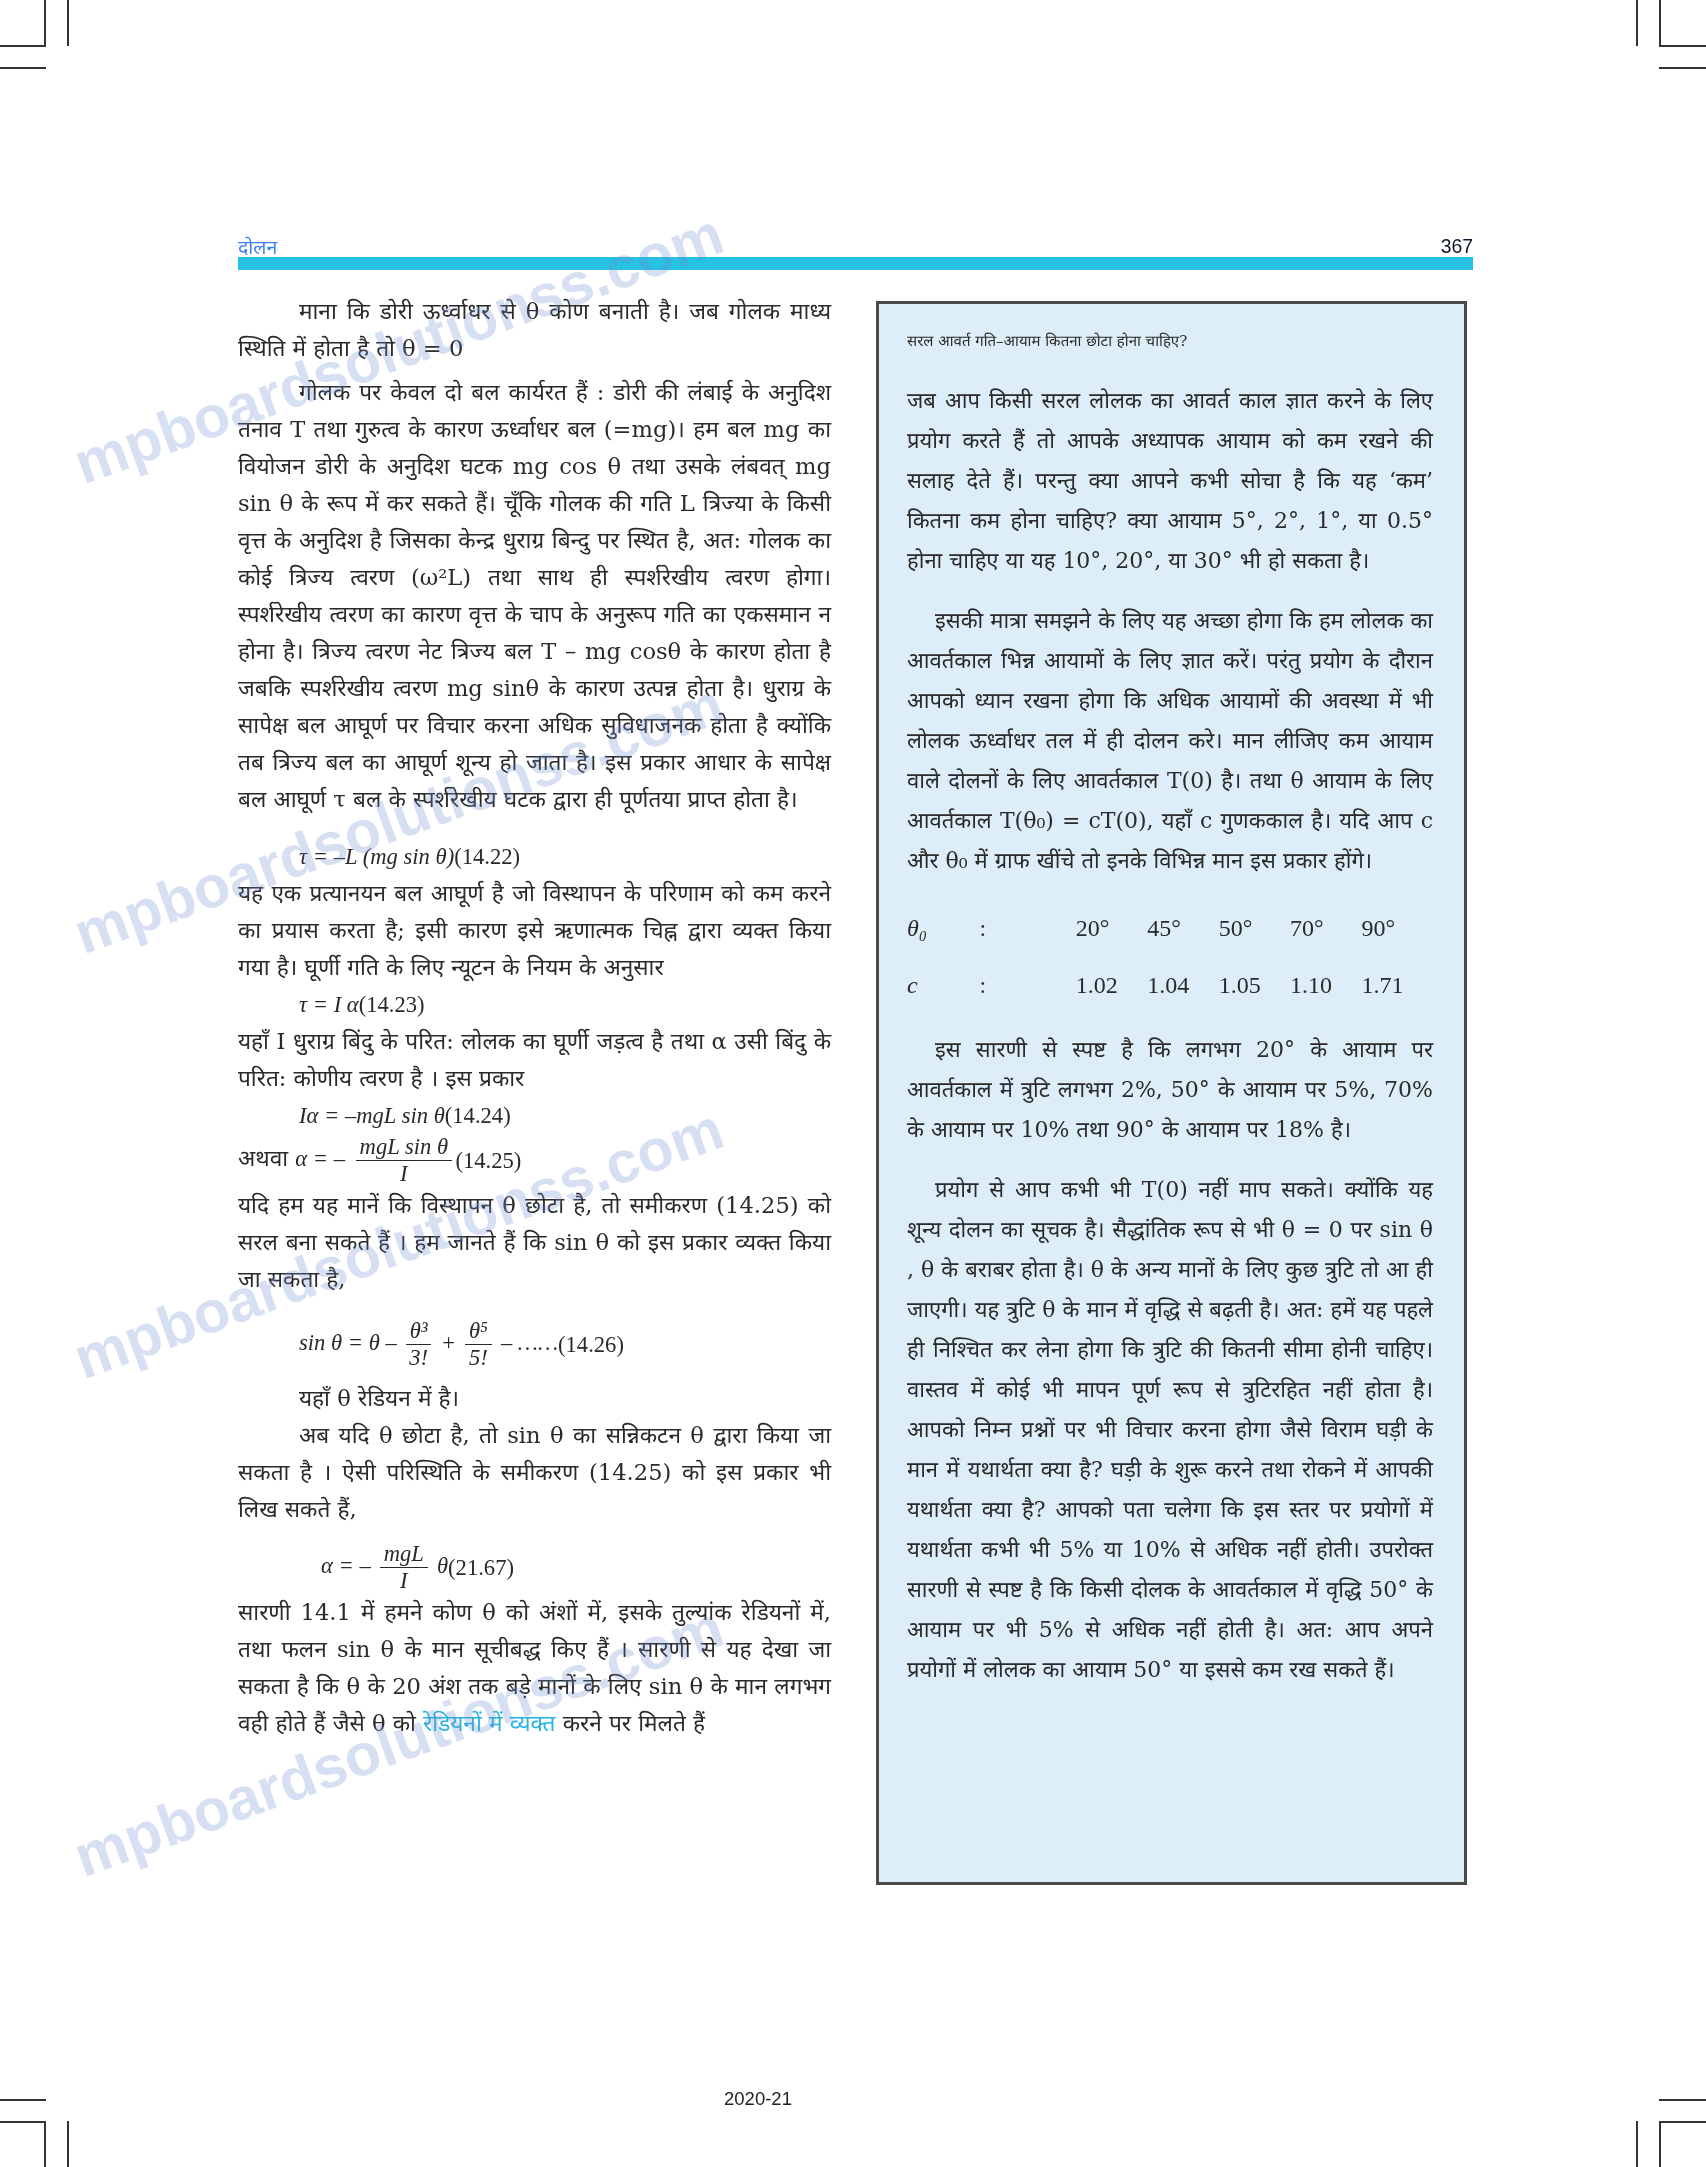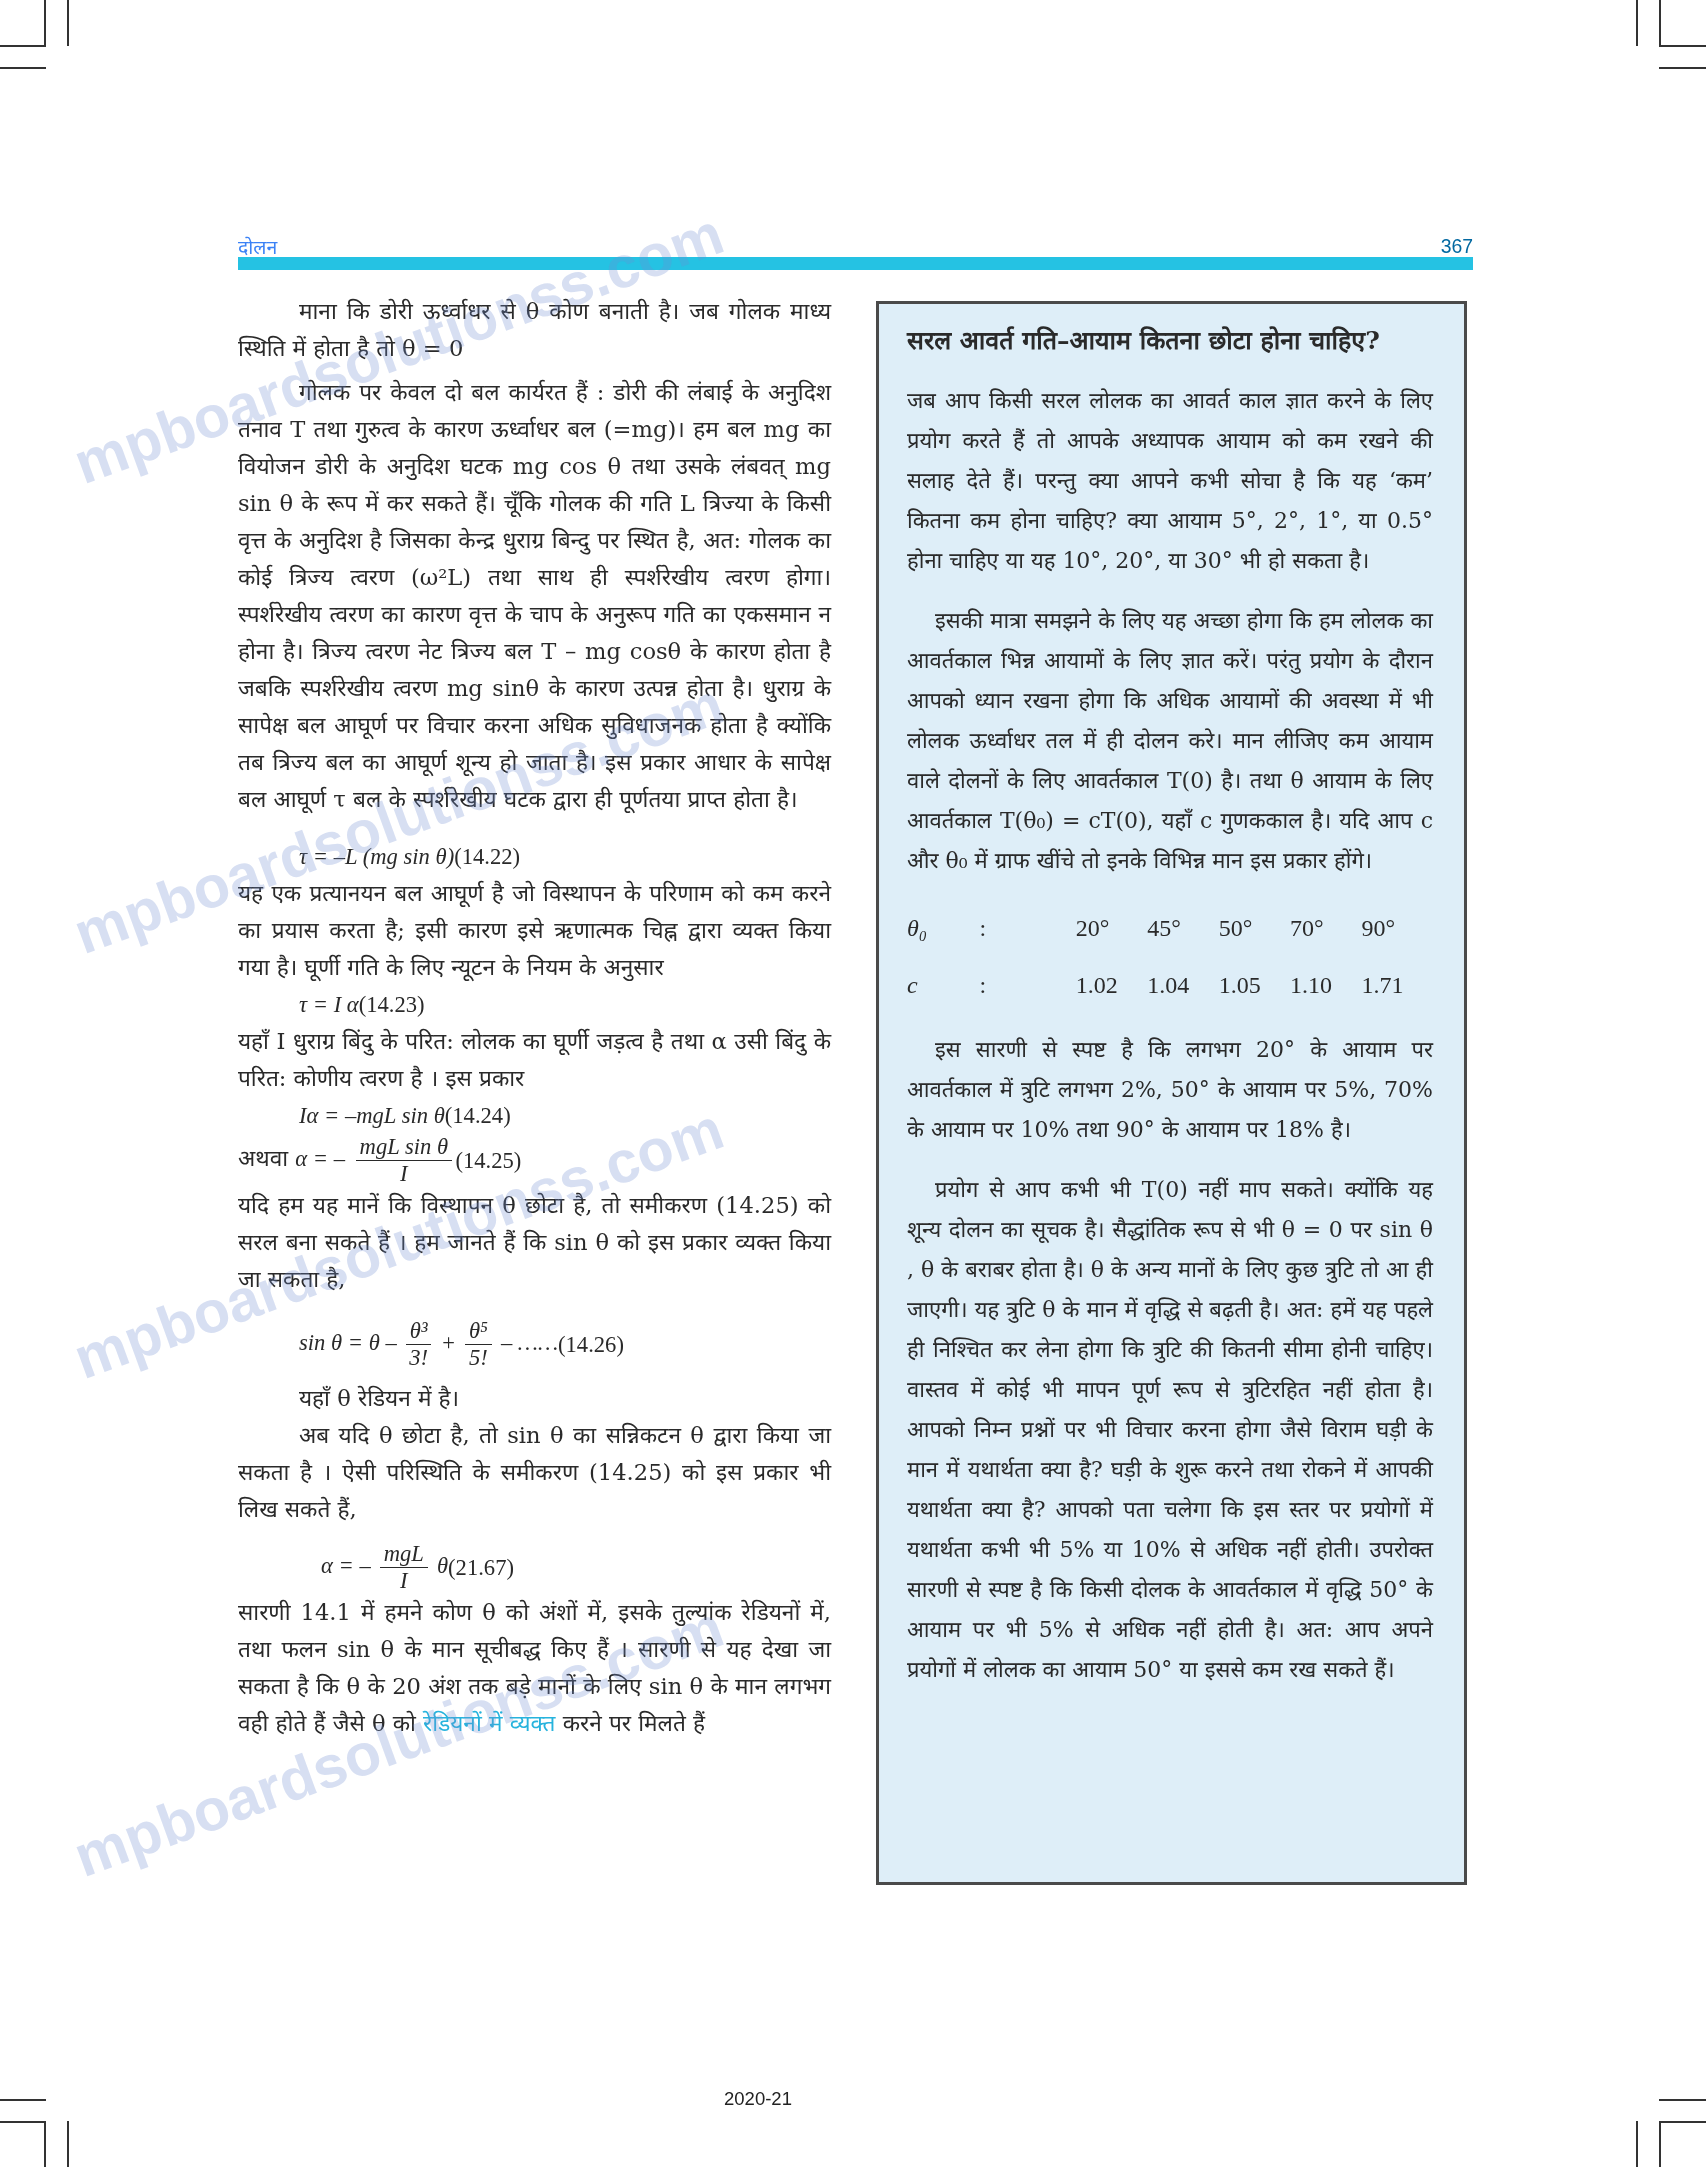--- a/index.html
+++ b/index.html
@@ -4,38 +4,38 @@
 <style>
   html, body { margin: 0; padding: 0; }
   body {
     width: 1706px; height: 2168px; position: relative; overflow: hidden;
     background: #ffffff; color: #2a2a2a;
     font-family: "DejaVu Serif", "Liberation Serif", serif;
   }
   .crop { position: absolute; background: #333; }
   .header { position: absolute; left: 238px; top: 233px; width: 1235px; height: 42px; }
   .header .chapter { position: absolute; left: 0; top: 0; font-size: 19.4px; color: #3b82f6; font-family: "DejaVu Sans", sans-serif; }
-  .header .pageno { position: absolute; right: 0; top: 1.8px; font-size: 19.4px; color: #0369a1; font-family: "Liberation Sans", sans-serif; }
+  .header .pageno { position: absolute; right: 0; top: 1.8px; font-size: 19.4px; color: #0f172a; font-family: "Liberation Sans", sans-serif; }
   .header .bar { position: absolute; left: 0; top: 24px; width: 1235px; height: 13px; background: #25c2e3; }
 
   .left-col { position: absolute; left: 238px; top: 293px; width: 593px; font-size: 22.6px; line-height: 37px; text-align: justify; }
   .left-col p { margin: 0; }
   .indent { text-indent: 61px; }
   .eq { display: flex; justify-content: flex-start; align-items: center; padding-left: 61px; margin: 0; }
   .eq .num { font-family: "Liberation Serif", serif; }
   .m { font-style: italic; font-family: "Liberation Serif", serif; }
   .frac { display: inline-flex; flex-direction: column; align-items: center; vertical-align: middle; line-height: 1.15; margin: 0 3.7px; }
   .frac .n { border-bottom: 1.8px solid #2a2a2a; padding: 0 3.7px; }
   .link { color: #27b3dd; }
   .gap { height: 20px; }
 
   .box { position: absolute; left: 876px; top: 301px; width: 591px; height: 1584px;
          background: #deeef8; border: 3.7px solid #4a4a4a; box-sizing: border-box; }
   .box-inner { position: absolute; left: 28px; top: 16.6px; width: 526px; font-size: 22px; line-height: 40px; text-align: justify; }
-  .box-title { font-weight: bold; font-size: 25px; margin: 0 0 20px 0; text-align: left; }
+  .box-title { font-weight: normal; font-size: 15px; margin: 0 0 20px 0; text-align: left; }
   .box p { margin: 0 0 20px 0; }
   .box .ind { text-indent: 28px; }
   table.ctab { border-collapse: collapse; margin: 0 0 16.6px 0; font-family: "Liberation Serif", serif; font-size: 24px; }
   table.ctab td { padding: 7.4px 11px 9.2px 0; }
   table.ctab td.lbl { width: 74px; font-style: italic; }
   table.ctab td.col { width: 109px; }
   table.ctab td.val { width: 66px; }
 
   .footer { position: absolute; left: 0; width: 1516px; top: 2088px; text-align: center; font-family: "Liberation Sans", sans-serif; font-size: 18.5px; color: #222; }
 

